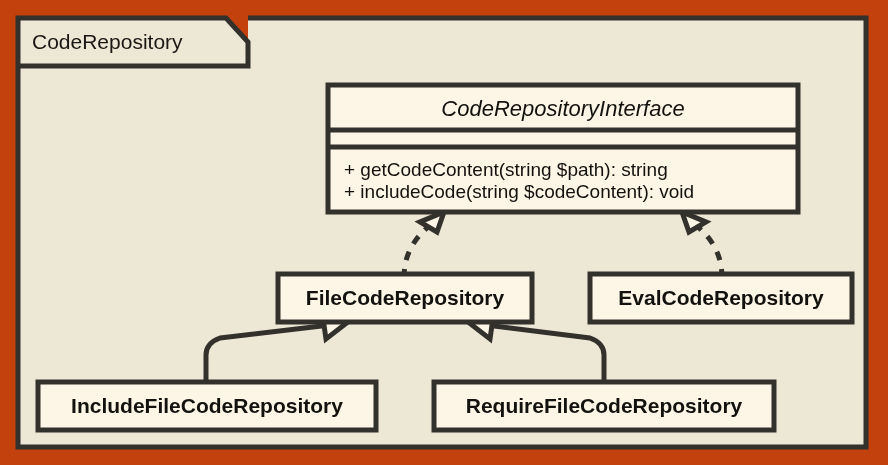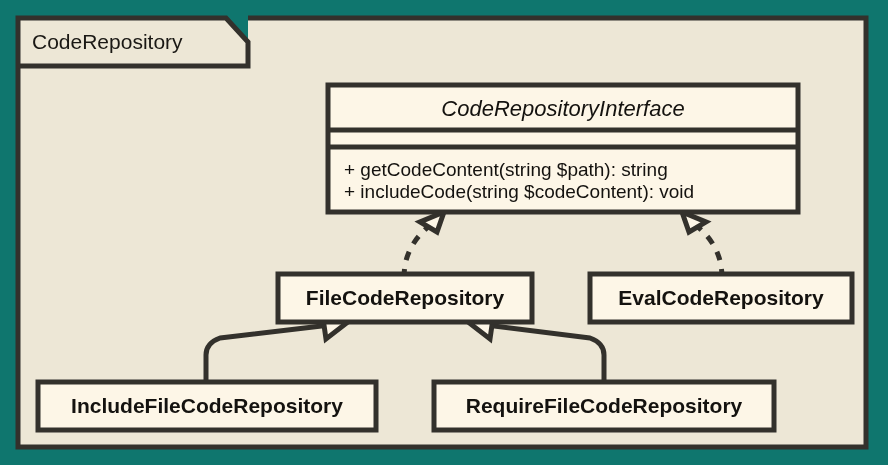--- a/index.html
+++ b/index.html
@@ -10,21 +10,21 @@
   body {
     width: 888px;
     height: 465px;
     overflow: hidden;
     font-family: "Liberation Sans", sans-serif;
   }
   #diagram-root {
     position: relative;
     width: 888px;
     height: 465px;
-    background: #0f766e;
+    background: #c2410c;
   }
   svg.diagram-canvas {
     display: block;
     width: 888px;
     height: 465px;
   }
   .pkg-frame-fill { fill: #EDE7D6; }
   .pkg-stroke { fill: none; stroke: #33312C; stroke-width: 5; }
   .pkg-tab-fill { fill: #EDE7D6; }
 

